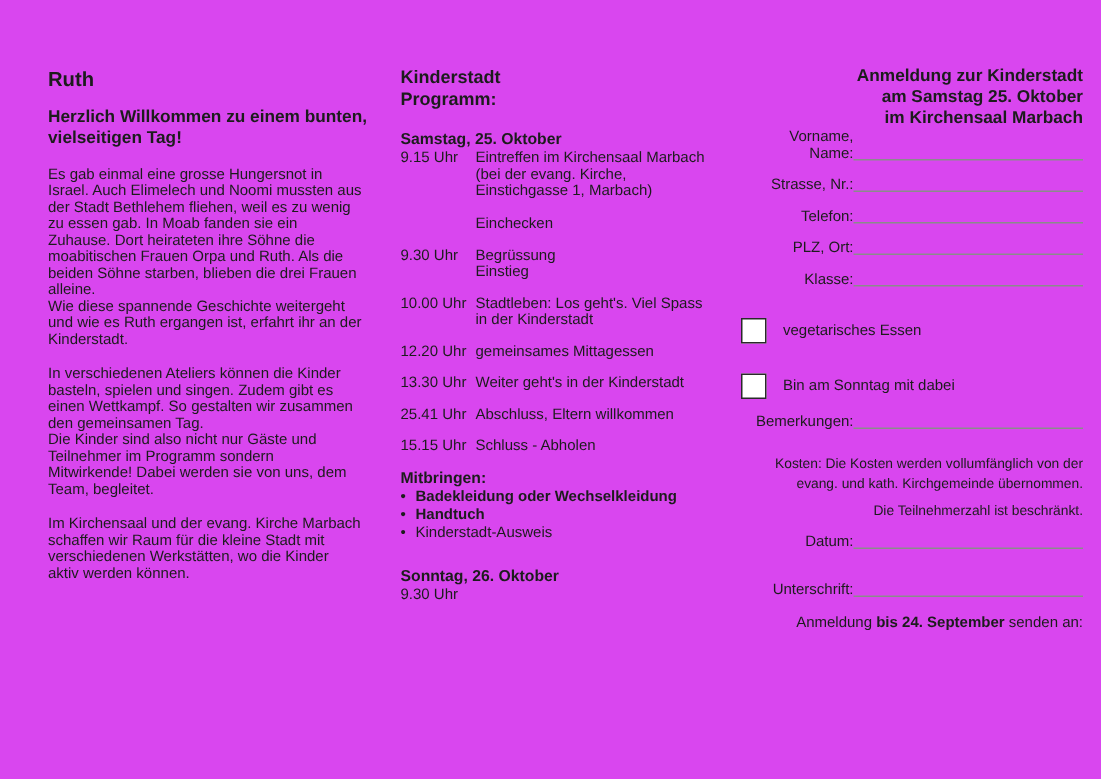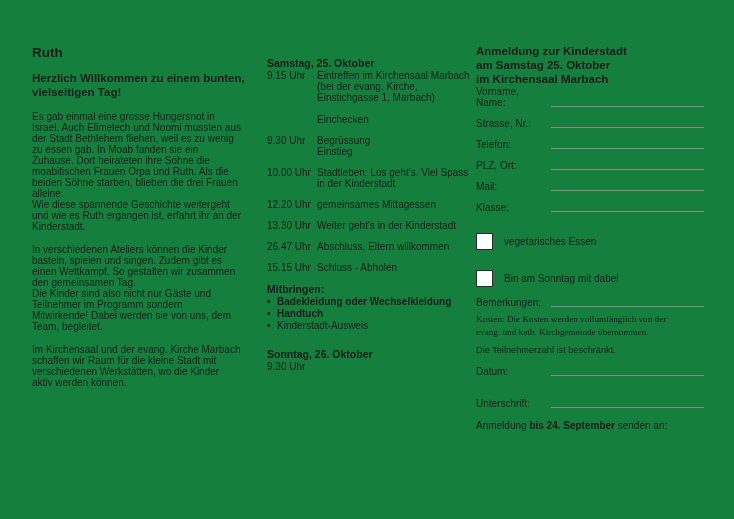--- a/index.html
+++ b/index.html
@@ -1,28 +1,28 @@
 <!DOCTYPE html>
 <html lang="de"><head>
 <meta charset="utf-8">
 <style>
   * { margin: 0; padding: 0; box-sizing: border-box; }
   html, body { background: #e8e8e8; }
   .page {
     position: relative;
     width: 734px; height: 519px;
-    background: #15803d;
+    background: #d946ef;
     color: #1c1c1c;
     font-family: "Liberation Sans", "DejaVu Sans", sans-serif;
     overflow: hidden;
   }
   .col { position: absolute; top: 44px; }
   .col-left  { left: 32px;  width: 232px; }
   .col-mid   { left: 267px; width: 224px; }
-  .col-right { left: 476px; width: 228px; }
+  .col-right { left: 494px; width: 228px; text-align: right; }
 
   .pre { white-space: pre-line; }
 
   
   .title-ruth { font-size: 13.5px; font-weight: bold; line-height: 17px; }
   .sub { font-size: 11.5px; font-weight: bold; line-height: 13.5px; margin-top: 12px; }
   .sub.first { margin-top: 11px; }
   .body-p { font-size: 10px; line-height: 11px; margin-top: 12px; }
 
   
@@ -43,21 +43,21 @@
   
   .reg-title { font-size: 11.5px; font-weight: bold; line-height: 14px; }
   .form { margin-top: 1px; }
   .frow { display: flex; align-items: flex-end; height: 21px; font-size: 10px; }
   .flabel { flex: none; width: 75px; }
   .fline { flex: 1; border-bottom: 1px solid #8b8b8b; margin-bottom: 1px; height: 14px; }
   .cbrow { display: flex; align-items: center; height: 17px; margin-top: 20px; font-size: 10px; }
   .cbox { flex: none; width: 17px; height: 17px; border: 1.5px solid #2a2a2a; background: #fff; }
   .cblabel { margin-left: 11px; }
   .note { font-size: 9.2px; line-height: 12.5px; }
-  .note.kosten { margin-top: 5px; font-family: Liberation Serif, serif; }
+  .note.kosten { margin-top: 16px; }
   .note.teiln { margin-top: 6px; line-height: 12px; }
   .frow.datum { margin-top: 0; }
   .frow.unterschrift { margin-top: 11px; }
   .send-line { margin-top: 11px; font-size: 10px; line-height: 12px; }
   .addr { font-style: normal; margin-top: 5px; margin-left: 19px; font-size: 10px; line-height: 12.5px; }
 </style>
 </head>
 <body>
 
 <div class="page">
@@ -85,20 +85,22 @@
 Teilnehmer im Programm sondern
 Mitwirkende! Dabei werden sie von uns, dem
 Team, begleitet.</p>
     <p class="body-p pre">Im Kirchensaal und der evang. Kirche Marbach
 schaffen wir Raum für die kleine Stadt mit
 verschiedenen Werkstätten, wo die Kinder
 aktiv werden können.</p>
   </section>
 
   <section class="col col-mid">
+    <h2 class="prog-title pre">Kinderstadt
+Programm:</h2>
 
     <h3 class="day-h sat">Samstag, 25. Oktober</h3>
     <div class="sched">
       <div class="sched-row">
         <span class="time">9.15 Uhr</span>
         <span class="desc">Eintreffen im Kirchensaal Marbach
 (bei der evang. Kirche,
 Einstichgasse 1, Marbach)
 
 Einchecken</span>
@@ -115,21 +117,21 @@
       </div>
       <div class="sched-row">
         <span class="time">12.20 Uhr</span>
         <span class="desc">gemeinsames Mittagessen</span>
       </div>
       <div class="sched-row">
         <span class="time">13.30 Uhr</span>
         <span class="desc">Weiter geht's in der Kinderstadt</span>
       </div>
       <div class="sched-row">
-        <span class="time">26.47 Uhr</span>
+        <span class="time">25.41 Uhr</span>
         <span class="desc">Abschluss, Eltern willkommen</span>
       </div>
       <div class="sched-row">
         <span class="time">15.15 Uhr</span>
         <span class="desc">Schluss - Abholen</span>
       </div>
     </div>
 
     <h3 class="day-h bring-h">Mitbringen:</h3>
     <ul class="bring-list">
@@ -169,24 +171,20 @@
       </div>
       <div class="frow">
         <span class="flabel">Telefon:</span>
         <span class="fline"></span>
       </div>
       <div class="frow">
         <span class="flabel">PLZ, Ort:</span>
         <span class="fline"></span>
       </div>
       <div class="frow">
-        <span class="flabel">Mail:</span>
-        <span class="fline"></span>
-      </div>
-      <div class="frow">
         <span class="flabel">Klasse:</span>
         <span class="fline"></span>
       </div>
     </div>
 
     <div class="cbrow">
       <span class="cbox"></span>
       <span class="cblabel">vegetarisches Essen</span>
     </div>
     <div class="cbrow">

